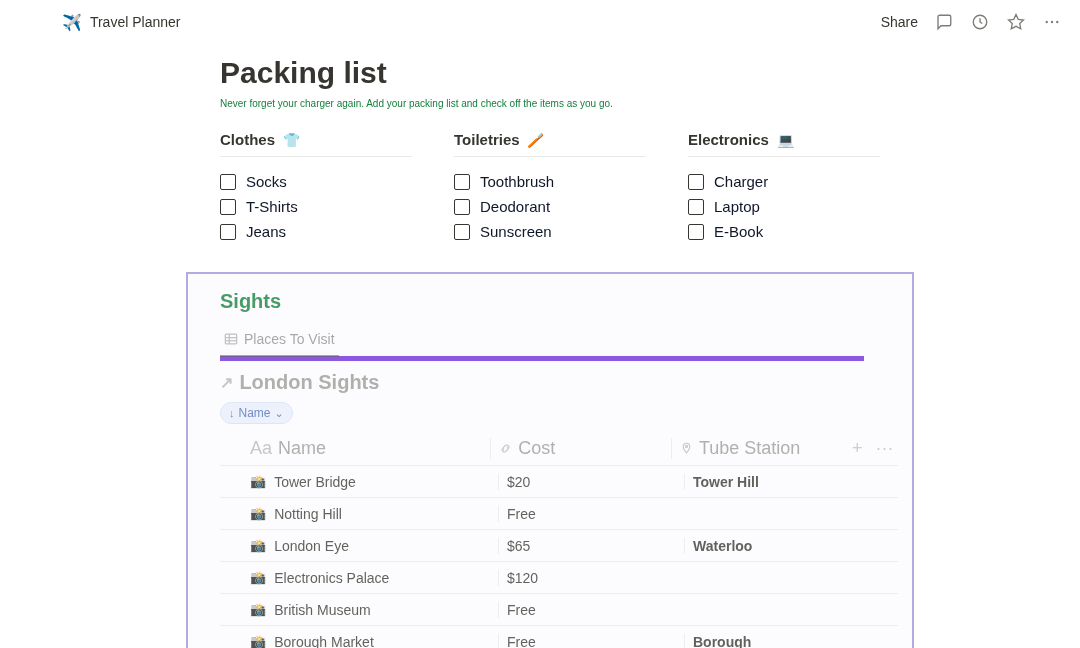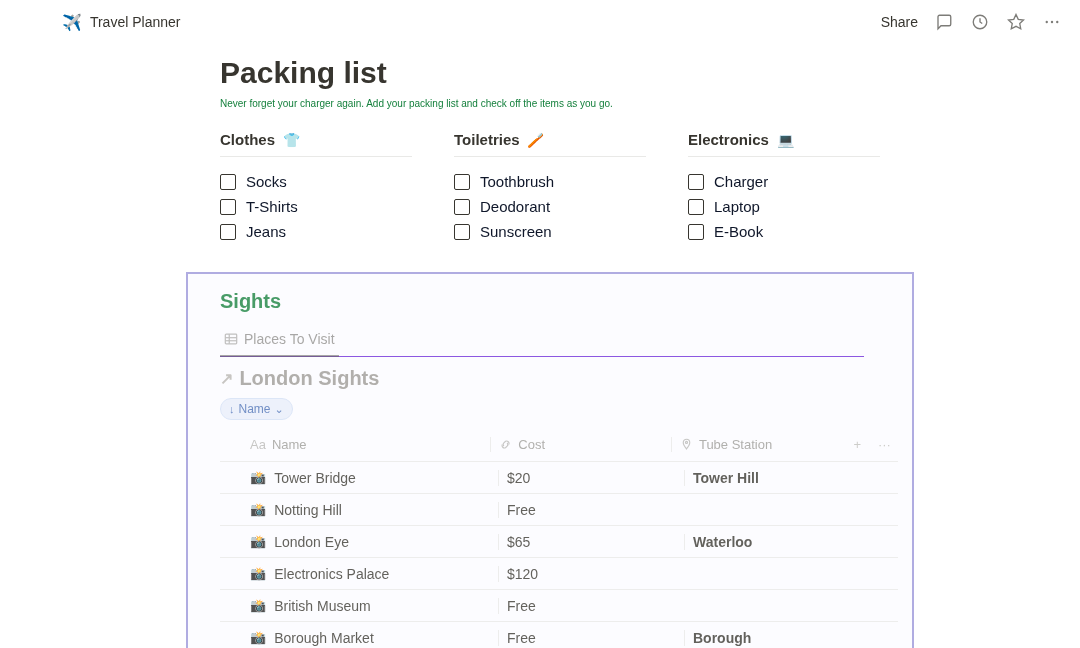--- a/index.html
+++ b/index.html
@@ -35,30 +35,30 @@
     .check-box { width: 16px; height: 16px; border: 1.5px solid #37352f; border-radius: 2px; flex-shrink:0;}
     .sights-block {
       border: 2px solid #9a95d9;
       background: rgba(154,149,217,0.04);
       padding: 16px 0 0 32px;
       margin-left: -34px;
       width: 728px;
       overflow: hidden;
     }
     .sights-title { font-size: 20px; font-weight: 700; color: #15803d; margin-bottom: 12px; }
-    .view-tabs { display:flex; align-items:center; border-bottom: 1px solid #6d28d9; width: 644px; }
+    .view-tabs { display:flex; align-items:center; border-bottom: 5px solid #6d28d9; width: 644px; }
     .view-tab { display:flex; align-items:center; gap:6px; padding: 6px 4px 8px 4px; font-size: 14px; color: #37352f; border-bottom: 2px solid #37352f; margin-bottom:-1px; opacity:0.55;}
     .view-tab svg { opacity:0.7; }
     .db-title { display:flex; align-items:center; gap:6px; font-size: 20px; font-weight:700; color: #9c9995; margin: 10px 0 8px 0;}
     .db-title .arrow { font-size: 16px; color:#b8b6b2;}
     .sort-pill { display:inline-flex; align-items:center; gap:4px; background: #e8eefb; border:1px solid #d3dff5; color:#4a6fb5; font-size:12px; padding: 3px 8px; border-radius: 12px; margin-bottom: 8px;}
     .sort-pill .down { font-size:11px;}
     .table { width: 678px; margin-left: 0; font-size: 14px; color:#37352f;}
     .thead, .trow { display:flex; align-items:center; border-bottom: 1px solid #e9e9e7; }
-    .thead { height: 34px; color:#9b9a97; font-size: 13px;}
+    .thead { height: 34px; color:#9b9a97; font-size: 18px;}
     .th, .td { display:flex; align-items:center; padding: 0 8px; }
     .c-name { width: 278px; padding-left: 30px;}
     .c-cost { width: 186px; border-left: 1px solid #e9e9e7; }
     .c-tube { width: 178px; border-left: 1px solid #e9e9e7; font-weight:600; color:#37352f;}
     .thead .c-tube { font-weight:400; color:#9b9a97;}
     .c-end { width: 36px; border-left: 1px solid #e9e9e7; justify-content:center;}
     .thead .c-add { width: 28px; display:flex; align-items:center; justify-content:center; color:#c0bfbc;}
     .thead .c-more { width: 28px; display:flex; align-items:center; justify-content:center; color:#c0bfbc;}
     .trow { height: 32px; }
     .th svg, .th .ic { margin-right:6px; opacity:0.7;}

